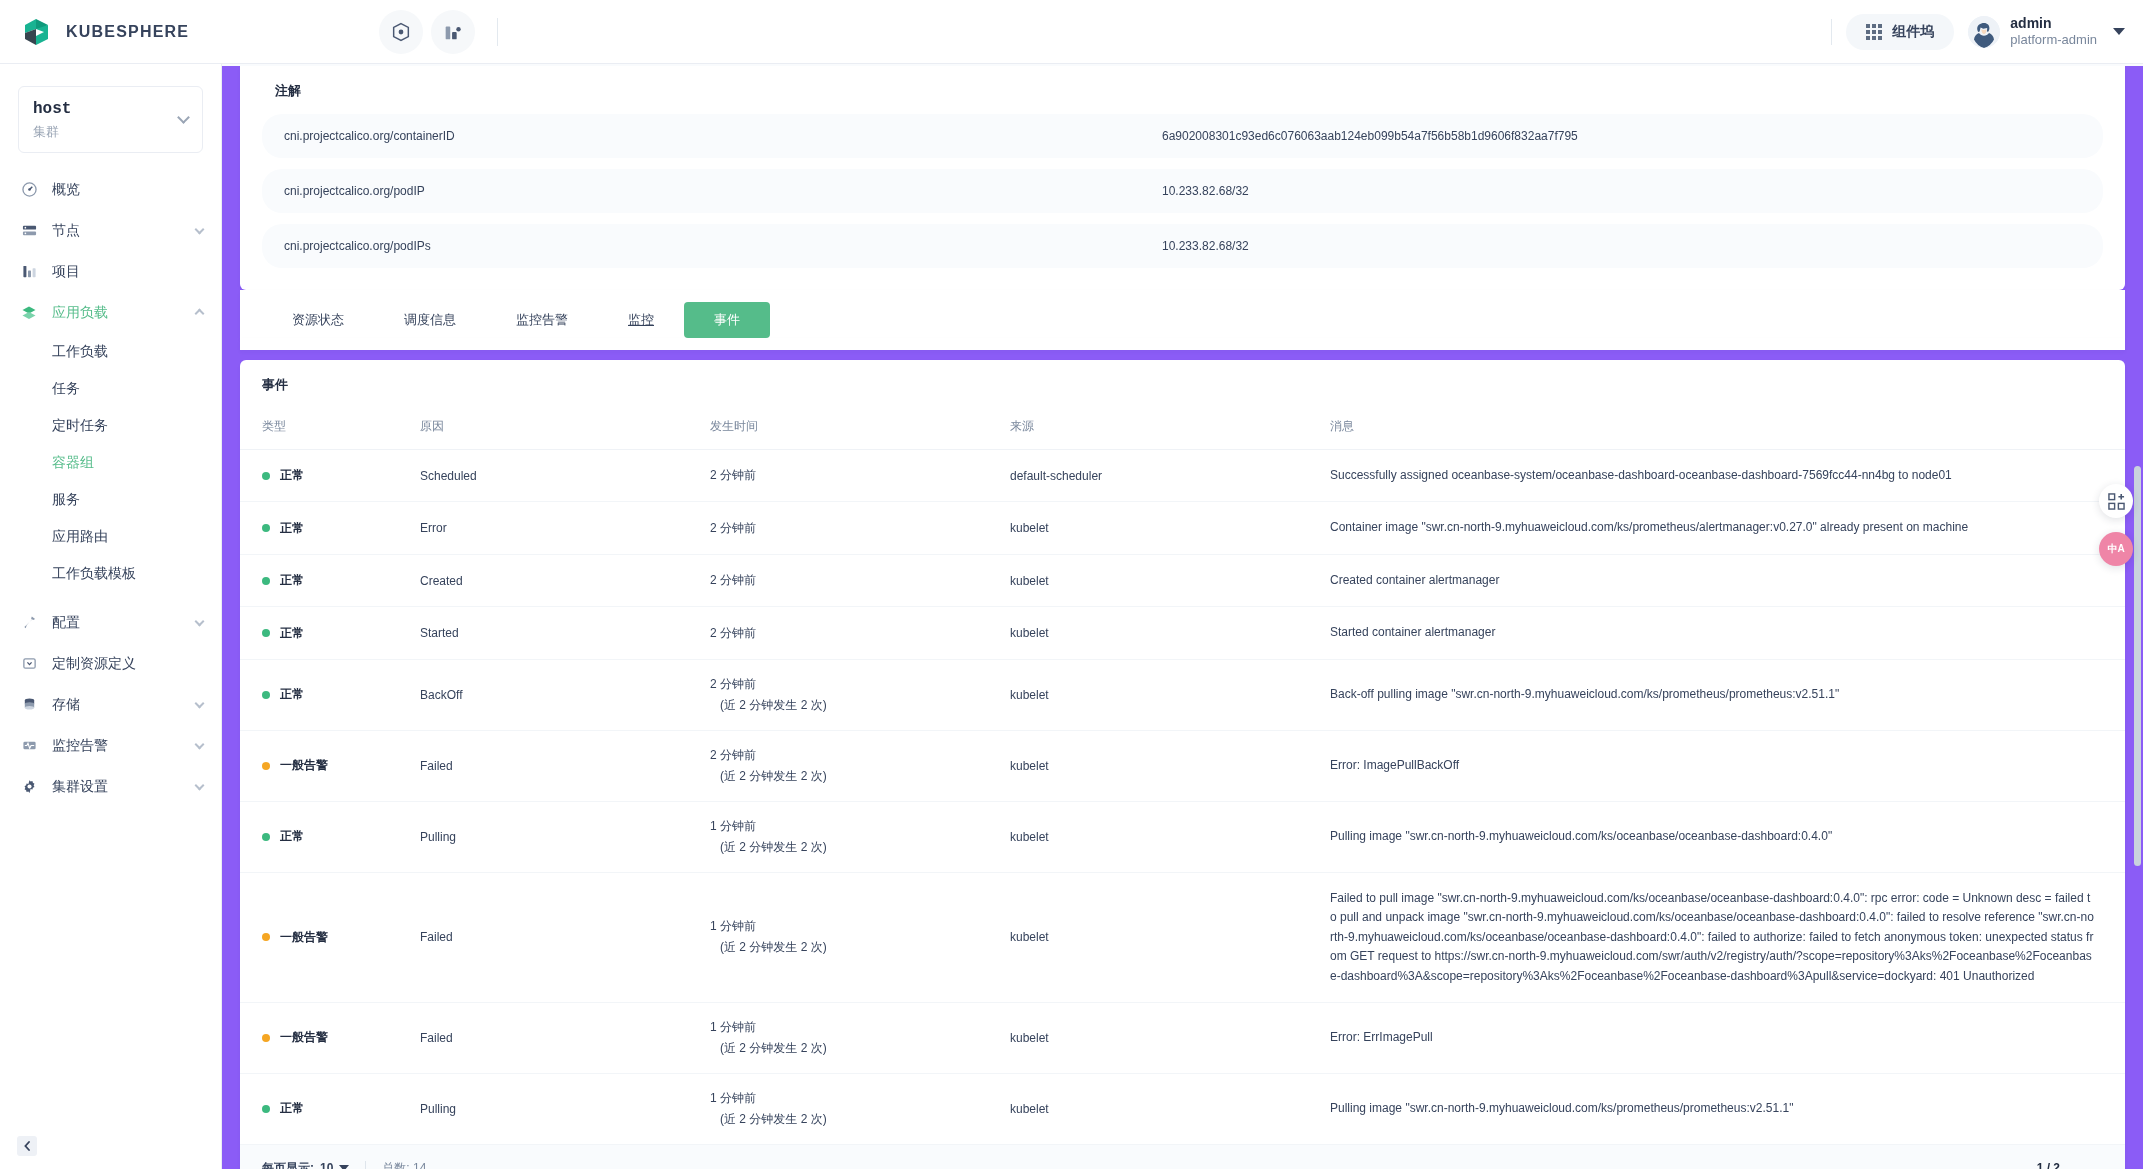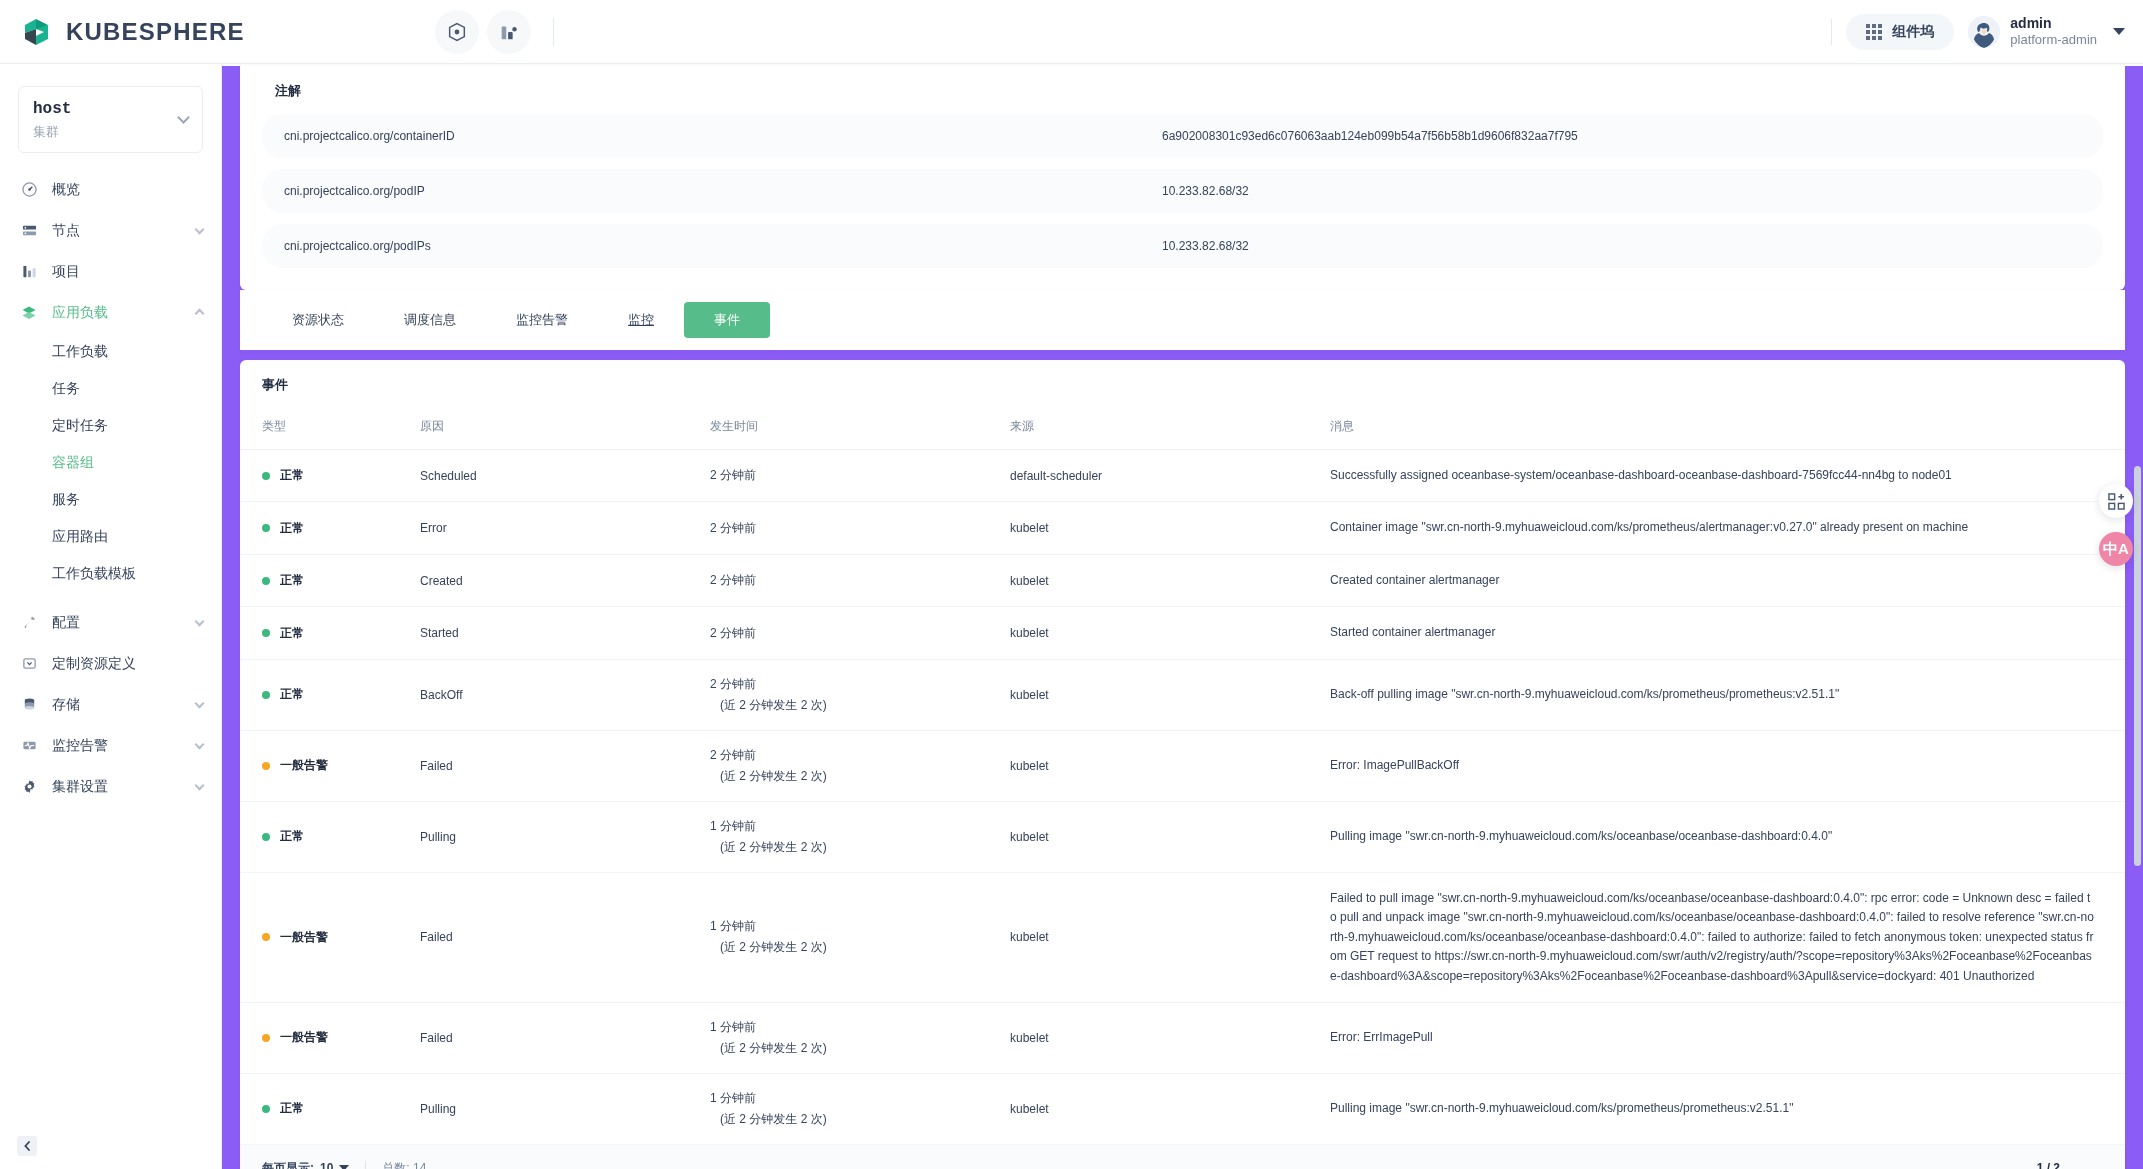--- a/index.html
+++ b/index.html
@@ -12,21 +12,21 @@
   }
 
   
   #header {
     position: absolute; left: 0; top: 0; width: 2143px; height: 64px;
     background: #ffffff; display: flex; align-items: center;
     border-bottom: 1px solid #eaedf3; z-index: 40;
   }
   .brand { display: flex; align-items: center; gap: 12px; padding-left: 22px; }
   .brand-logo { width: 32px; height: 32px; position: relative; }
-  .brand-text { font-size: 24px; font-weight: 700; letter-spacing: 1.2px; color: #36435c; }
+  .brand-text { font-size: 16px; font-weight: 700; letter-spacing: 1.2px; color: #36435c; }
   .hdr-icons { display: flex; align-items: center; gap: 8px; margin-left: 190px; }
   .hdr-icon-btn {
     width: 44px; height: 44px; border-radius: 50%;
     display: flex; align-items: center; justify-content: center;
     background: #f6f8fa; cursor: pointer;
   }
   .hdr-divider { width: 1px; height: 28px; background: #e3e9ef; margin-left: 14px; }
   .hdr-right { margin-left: auto; display: flex; align-items: center; gap: 14px; padding-right: 18px; }
   .hdr-sep2 { width: 1px; height: 26px; background: #e3e9ef; }
   .comp-btn {
@@ -155,21 +155,21 @@
   .total { font-size: 12px; color: #79879c; }
   .pager { margin-left: auto; display: flex; align-items: center; gap: 26px; }
   .arrow-btn { font-size: 17px; color: #8b97a8; cursor: pointer; line-height: 1; user-select: none; }
   .page-ind { font-size: 12px; font-weight: 700; color: #242e42; }
 
   
   .float-btns { position: absolute; right: 10px; top: 418px; display: flex; flex-direction: column; gap: 14px; z-index: 50; }
   .fbtn { width: 34px; height: 34px; border-radius: 50%; display: flex; align-items: center; justify-content: center;
           box-shadow: 0 2px 8px rgba(36,46,66,.14); cursor: pointer; }
   .fbtn.white { background: #fff; }
-  .fbtn.pink { background: #ef85a7; color: #fff; font-size: 15px; font-weight: 700; }
+  .fbtn.pink { background: #ef85a7; color: #fff; font-size: 10px; font-weight: 700; }
 
   
   .vscroll { position: absolute; right: 2px; top: 70px; width: 7px; height: 1090px; z-index: 45; }
   .vscroll .thumb { position: absolute; left: 0; width: 7px; border-radius: 4px; background: #c9d2dd; }
 </style>
 </head>
 <body>
 
 <div id="header">
   <div class="brand">

